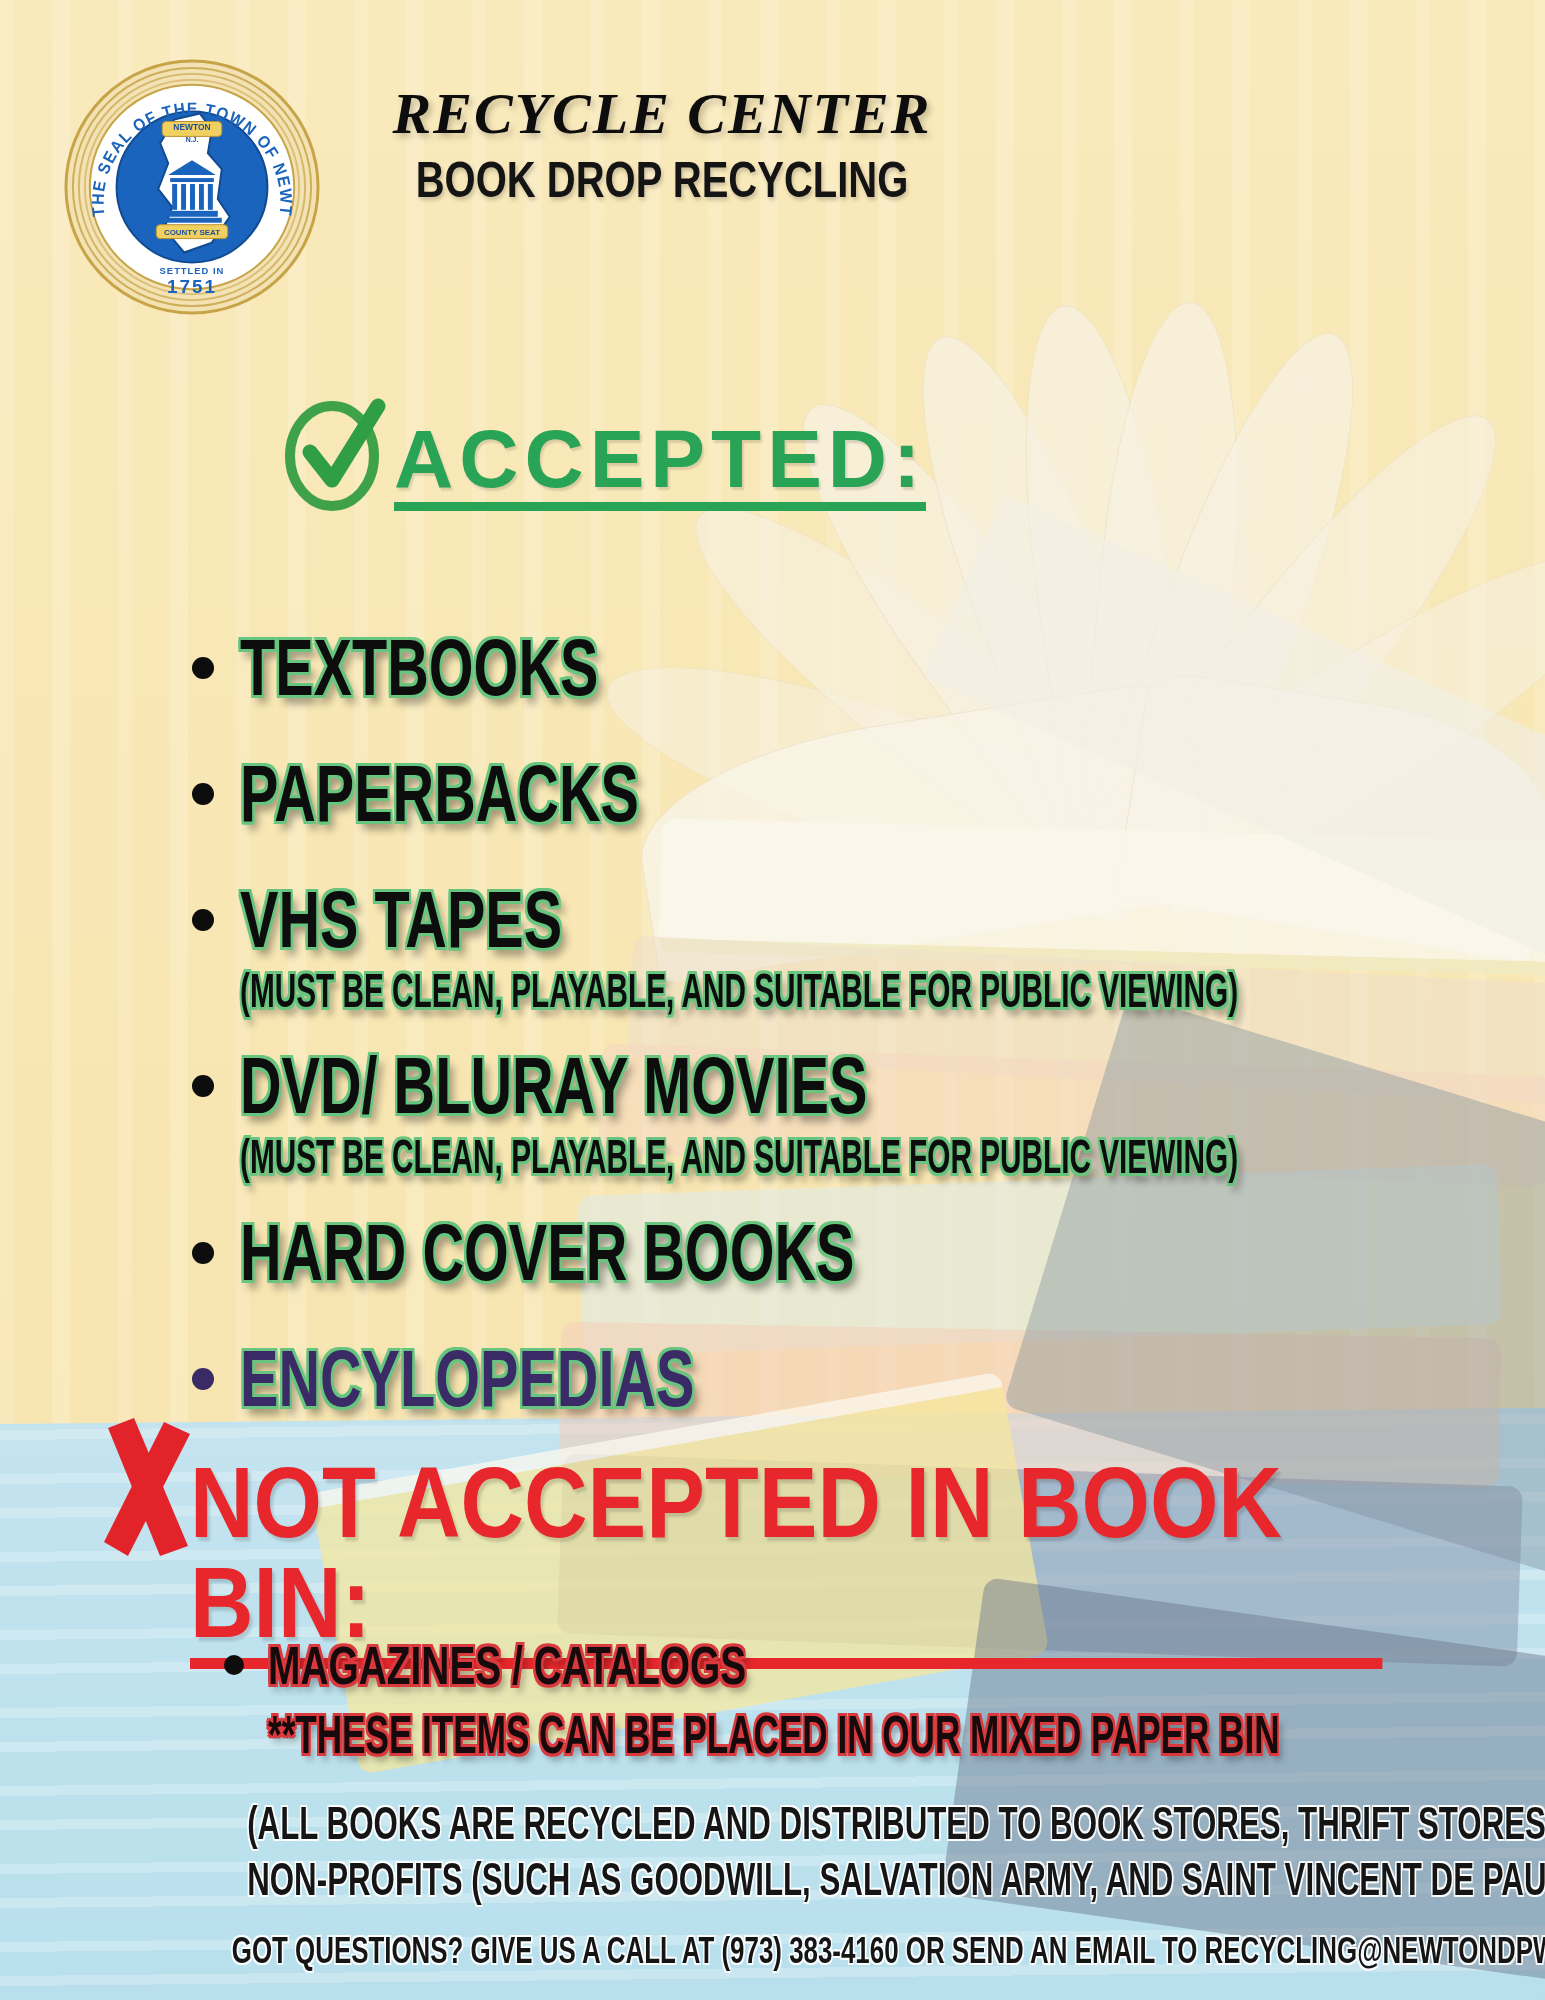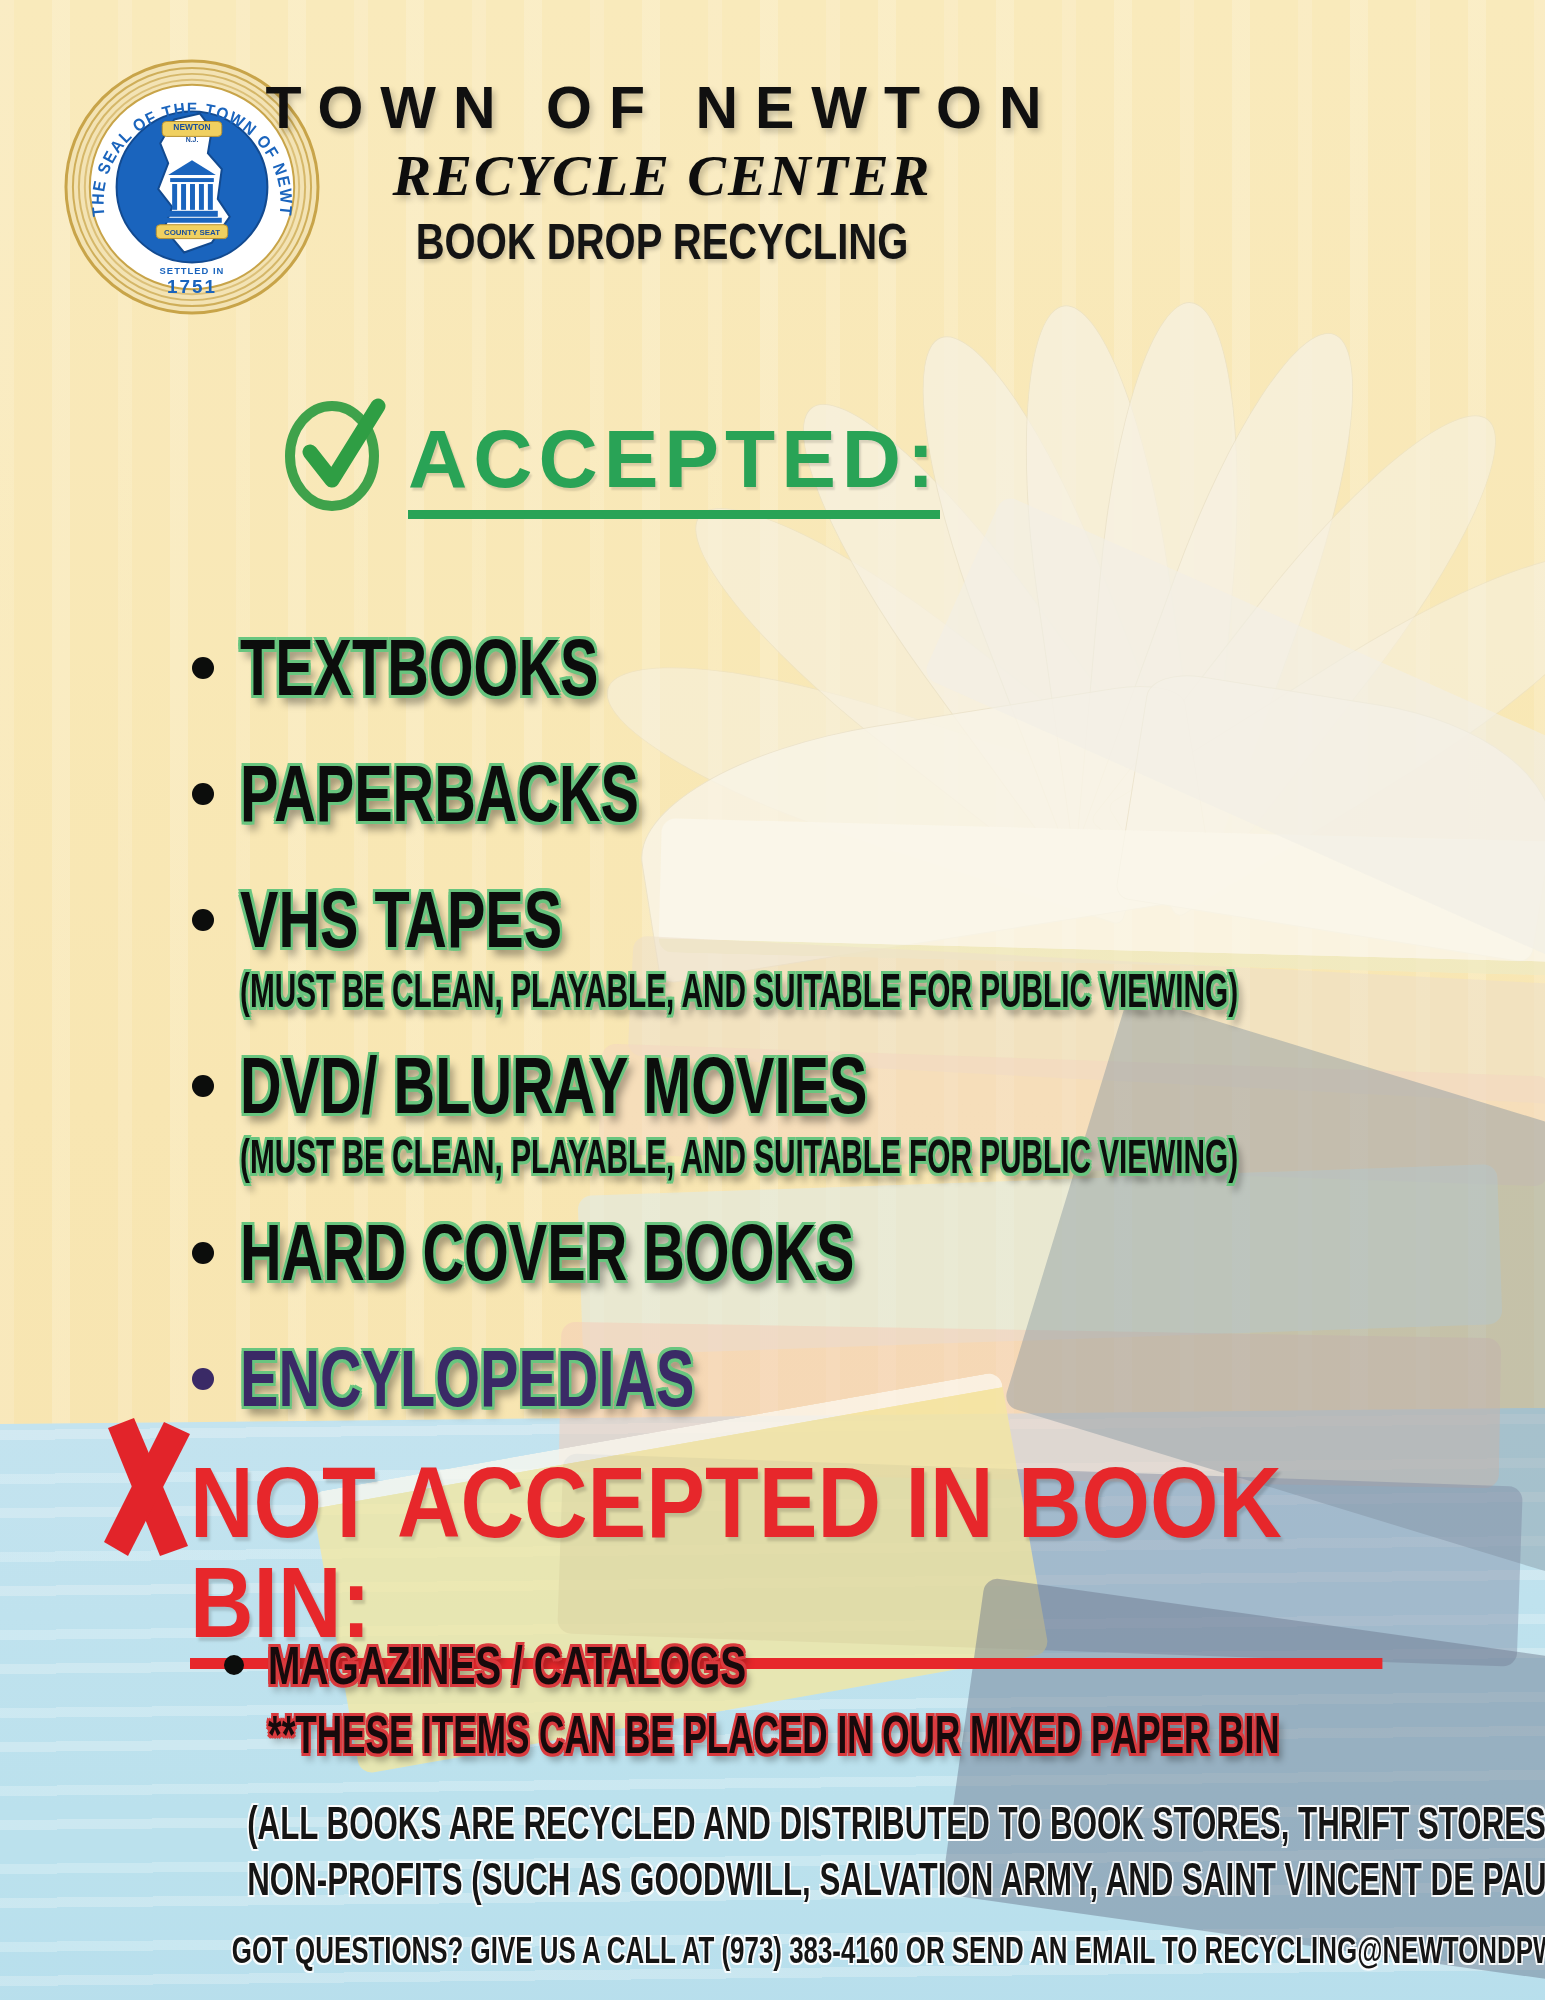--- a/index.html
+++ b/index.html
@@ -45,23 +45,23 @@
     font-family:"Liberation Serif", serif; font-weight:bold; font-size:58px; letter-spacing:2px;
     color:#0d0d0d; line-height:1.02; margin-top:6px; text-shadow:3px 4px 6px rgba(0,0,0,.22);font-style:italic;
   }
   .tagline{
     font-weight:bold; font-size:50px; color:#141414; margin-top:8px;
     transform:scaleX(.8); text-shadow:2px 3px 5px rgba(0,0,0,.2);
   }
 
   .accepted-head{position:absolute; left:282px; top:390px; display:flex; align-items:flex-start;}
   .accepted-label{
-    margin-left:22px; margin-top:28px;
+    margin-left:8px; margin-top:28px;
     font-weight:bold; font-size:82px; letter-spacing:6px; color:#29a356; line-height:1;
-    border-bottom:9px solid #29a356; padding-bottom:10px;
+    border-bottom:9px solid #29a356; padding-bottom:2px;
     text-shadow:2px 3px 2px rgba(0,0,0,.12);
   }
 
   .g-outline{
     color:#0c0d0c;
     text-shadow:
       -3px -3px 0 #68c57f, 3px -3px 0 #68c57f, -3px 3px 0 #68c57f, 3px 3px 0 #68c57f,
       0 -3px 0 #68c57f, 0 3px 0 #68c57f, -3px 0 0 #68c57f, 3px 0 0 #68c57f,
       7px 8px 10px rgba(0,0,0,.4);
   }
@@ -180,21 +180,20 @@
       </g>
       <g>
         <rect x="94" y="168" width="72" height="14" rx="4" fill="#f0d060" stroke="#b8912f"></rect>
         <text x="130" y="178" text-anchor="middle" font-size="8" font-weight="bold" fill="#1a4f9c" font-family="Liberation Sans, sans-serif">COUNTY SEAT</text>
       </g>
       <text x="130" y="218" text-anchor="middle" font-size="9.5" font-weight="bold" fill="#1a64bd" letter-spacing="1" font-family="Liberation Sans, sans-serif">SETTLED IN</text>
       <text x="130" y="237" text-anchor="middle" font-size="19" font-weight="bold" fill="#1a64bd" letter-spacing="2" font-family="Liberation Sans, sans-serif">1751</text>
     </svg>
 
     <div class="title-block">
-      <div class="title">TOWN OF NEWTON</div>
       <div class="subtitle">RECYCLE CENTER</div>
       <div class="tagline cond-c">BOOK DROP RECYCLING</div>
     </div>
 
     <div class="accepted-head">
       <svg width="104" height="122" viewBox="0 0 104 122">
         <ellipse cx="50" cy="66" rx="42" ry="50" fill="none" stroke="#3fa24b" stroke-width="10"></ellipse>
         <path d="M28 62 L50 90 L96 16" fill="none" stroke="#2f9e44" stroke-width="15" stroke-linecap="round" stroke-linejoin="round"></path>
       </svg>
       <div class="accepted-label">ACCEPTED:</div>

